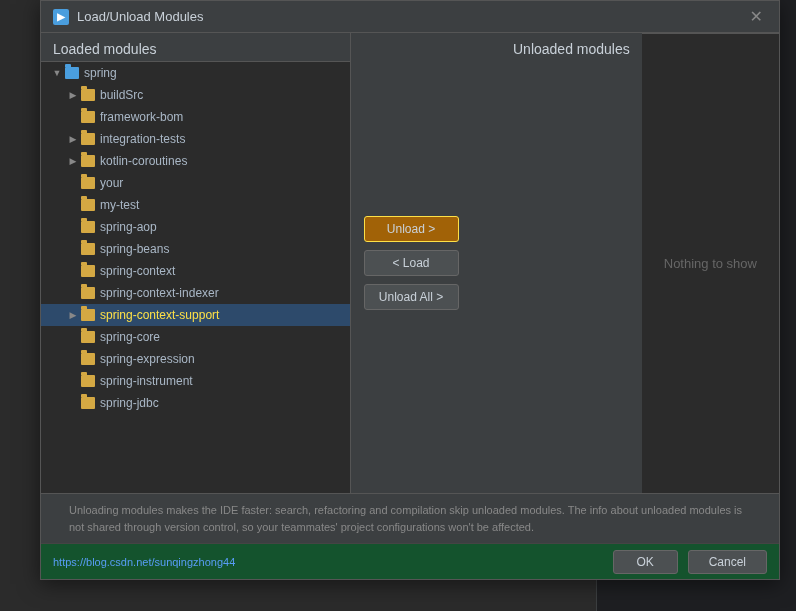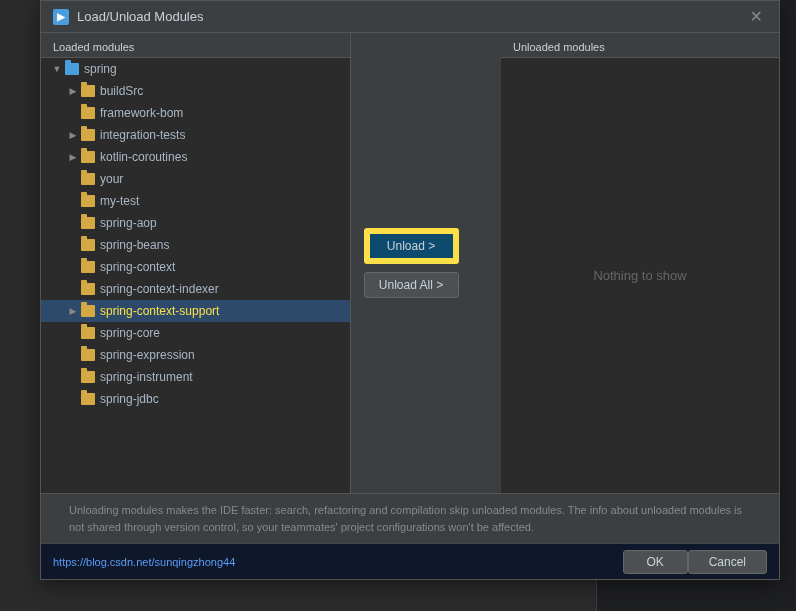--- a/index.html
+++ b/index.html
@@ -111,21 +111,21 @@
     .left-panel {
       width: 310px;
       display: flex;
       flex-direction: column;
       border-right: 1px solid #555;
     }
 
     .panel-header {
       padding: 8px 12px 4px;
       color: #c9d1d9;
-      font-size: 11px;
+      font-size: 14px;
       font-weight: normal;
     }
 
     .tree-container {
       flex: 1;
       overflow-y: auto;
       overflow-x: hidden;
       background: #2b2b2b;
       border-top: 1px solid #555;
     }
@@ -228,29 +228,29 @@
       background: #4c5052;
       border: 1px solid #666;
       color: #c9d1d9;
       cursor: pointer;
       font-size: 12px;
       border-radius: 3px;
       text-align: center;
     }
 
     .action-btn.highlighted {
-      border: 6px solid #fde047;
-      background: #0c4a6e;
+      border: 1px solid #fde047;
+      background: #a16207;
     }
 
     
     .right-panel {
       flex: 1;
       display: flex;
-      flex-direction: column;
+      flex-direction: row;
       padding-left: 30px;
     }
 
     .unloaded-area {
       flex: 1;
       background: #2b2b2b;
       border-top: 1px solid #555;
       display: flex;
       align-items: center;
       justify-content: center;
@@ -266,27 +266,27 @@
       background: #3c3f41;
       border-top: 1px solid #555;
       padding: 8px 28px;
       font-size: 11px;
       color: #888;
       line-height: 1.5;
     }
 
     
     .bottom-bar {
-      background: #0f172a;
+      background: #14532d;
       border-top: 1px solid #444;
       padding: 6px 12px;
       display: flex;
       align-items: center;
       justify-content: center;
-      gap: 0;
+      gap: 10px;
       height: 36px;
     }
 
     .url-text {
       flex: 1;
       color: #589df6;
       font-size: 11px;
     }
 
     .bottom-btn {
@@ -442,20 +442,21 @@
               <span class="folder-icon"></span>
               <span class="item-label">spring-jdbc</span>
             </div>
 
 
           </div>
         </div>
 
         <div class="middle-buttons">
           <button class="action-btn highlighted">Unload &gt;</button>
+          <button class="action-btn">&lt; Load</button>
           <button class="action-btn">Unload All &gt;</button>
         </div>
 
         <div class="right-panel">
           <div class="panel-header">Unloaded modules</div>
           <div class="unloaded-area">
             <span class="nothing-to-show">Nothing to show</span>
           </div>
         </div>
 

